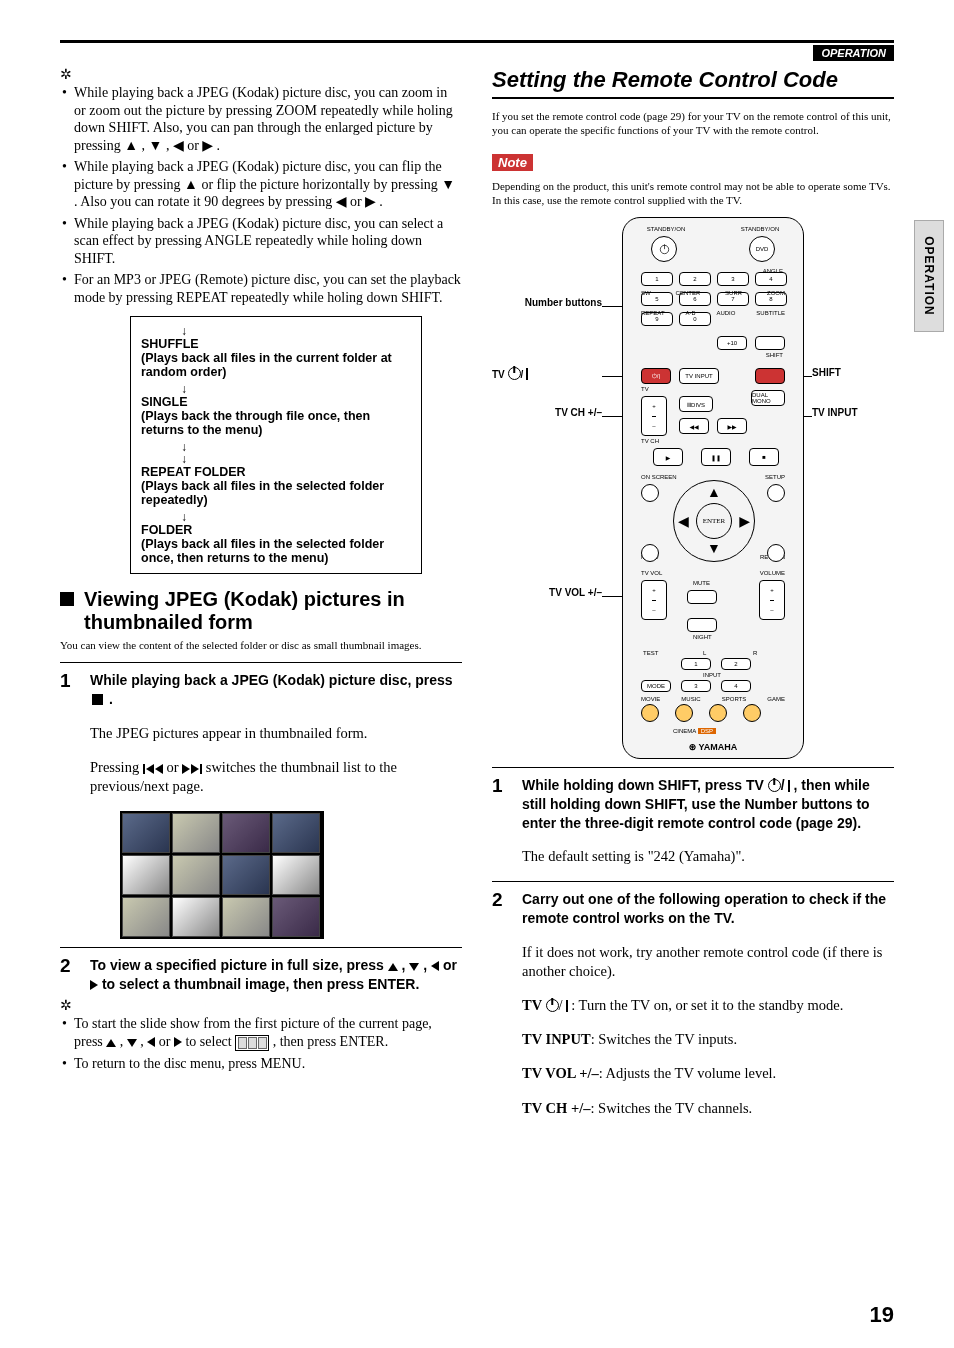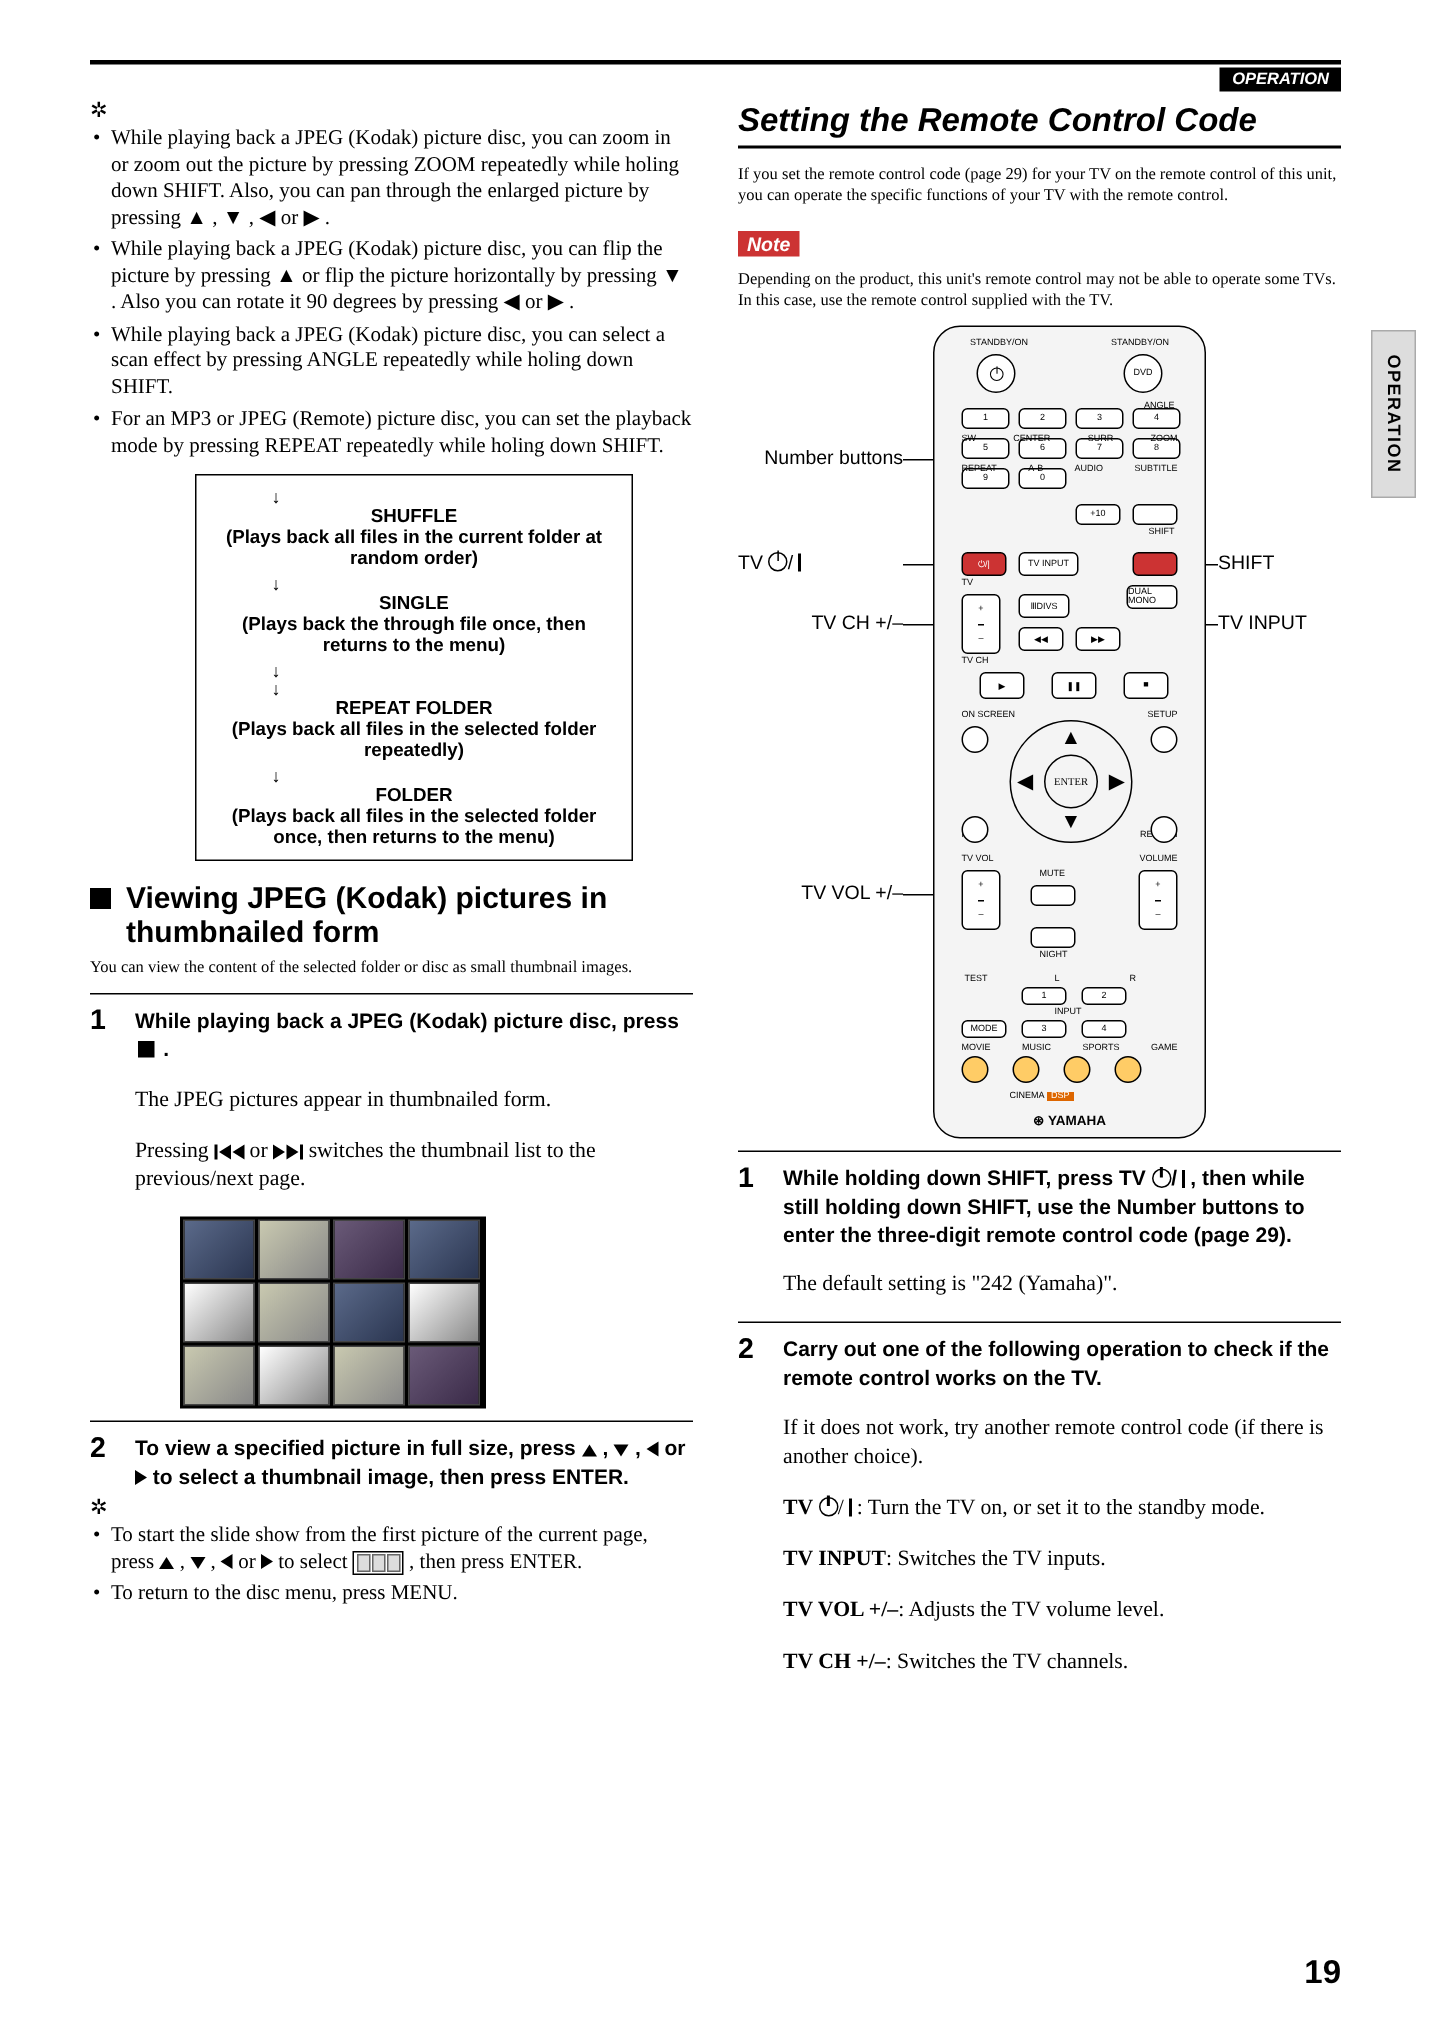--- a/index.html
+++ b/index.html
@@ -74,21 +74,21 @@
   .tri-down { border-left:5px solid transparent; border-right:5px solid transparent; border-top:8px solid #000; }
   .tri-left { border-top:5px solid transparent; border-bottom:5px solid transparent; border-right:8px solid #000; }
   .tri-right { border-top:5px solid transparent; border-bottom:5px solid transparent; border-left:8px solid #000; }
   .mode-box {
     border: 1px solid #000;
     margin: 10px 40px 14px 70px;
     padding: 8px 10px 4px 10px;
     font-family: Arial, Helvetica, sans-serif;
     font-size: 12.5px;
   }
-  .mode-item { margin-bottom: 4px; text-align: center; }
+  .mode-item { margin-bottom: 4px; }
   .mode-arrow { text-align:left; padding-left:40px; font-size:12px; line-height:1; }
   .mode-title { font-weight: bold; }
   .mode-desc { font-weight: bold; }
   .h2 {
     font-family: Arial, Helvetica, sans-serif;
     font-weight: bold;
     font-size: 20px;
     margin: 6px 0 4px 0;
     display: flex;
     align-items: flex-start;
@@ -194,22 +194,22 @@
     border:1px solid #000; border-radius:4px; background:#fff;
     font-size:6px; font-family:Arial,Helvetica,sans-serif;
     display:flex; align-items:center; justify-content:center;
     box-sizing:border-box;
   }
   .rbtn.round { border-radius:50%; }
   .rlbl { font-size:6px; font-family:Arial,Helvetica,sans-serif; text-align:center; position:absolute;}
   .callout {
     position:absolute;
     font-family: Arial, Helvetica, sans-serif;
-    font-weight:normal;
-    font-size:13px;
+    font-weight:bold;
+    font-size:10px;
   }
   .callout .line {
     position:absolute; background:#000; height:1px;
   }
   .sidetab {
     position:absolute;
     right: 10px;
     top: 220px;
     width: 28px;
     height: 110px;

